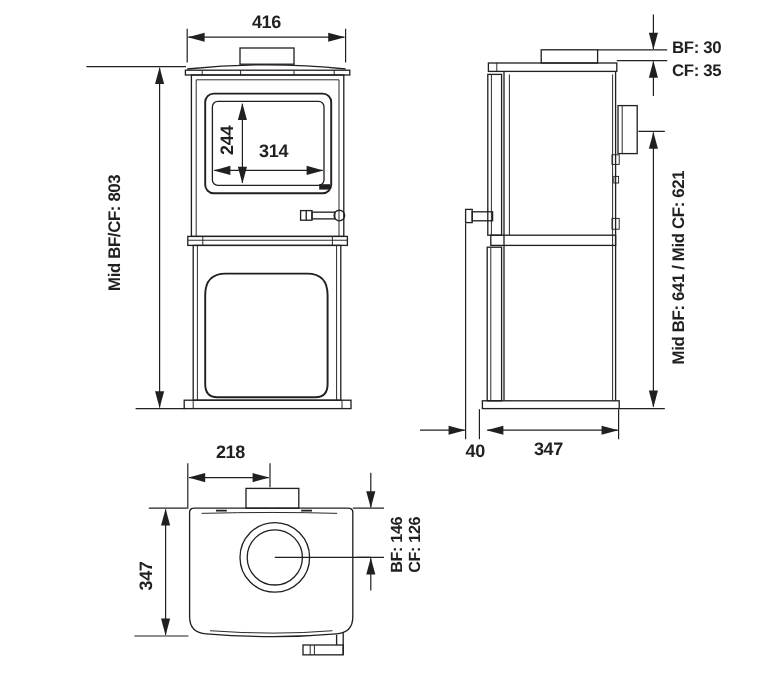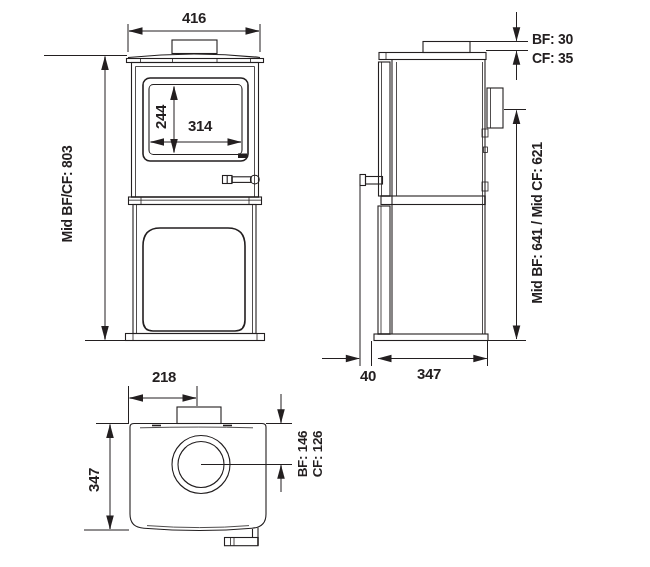--- a/index.html
+++ b/index.html
@@ -1,16 +1,16 @@
 <!DOCTYPE html>
 <html><head>
 <meta charset="utf-8">
 <style>
   html,body{margin:0;padding:0;background:#ffffff;}
-  .canvas{position:relative;width:574px;height:567px;background:#ffffff;overflow:hidden;}
+  .canvas{position:relative;width:574px;height:567px;background:#ffffff;overflow:hidden;margin-left:28px;}
   svg{display:block;}
   .ln{stroke:#231f20;stroke-width:1.1;fill:none;stroke-linecap:butt;}
   .ln-heavy{stroke:#231f20;stroke-width:1.6;fill:none;}
   .ln-thin{stroke:#231f20;stroke-width:0.8;fill:none;}
   .dim{stroke:#231f20;stroke-width:1;fill:none;}
   .solid{fill:#231f20;stroke:none;}
   .dim-text{font-family:"Liberation Sans",sans-serif;font-weight:bold;font-size:15px;
             fill:#231f20;letter-spacing:-0.3px;}
   .dim-text-md{font-size:14px;}
   .dim-text-sm{font-size:13.5px;}

